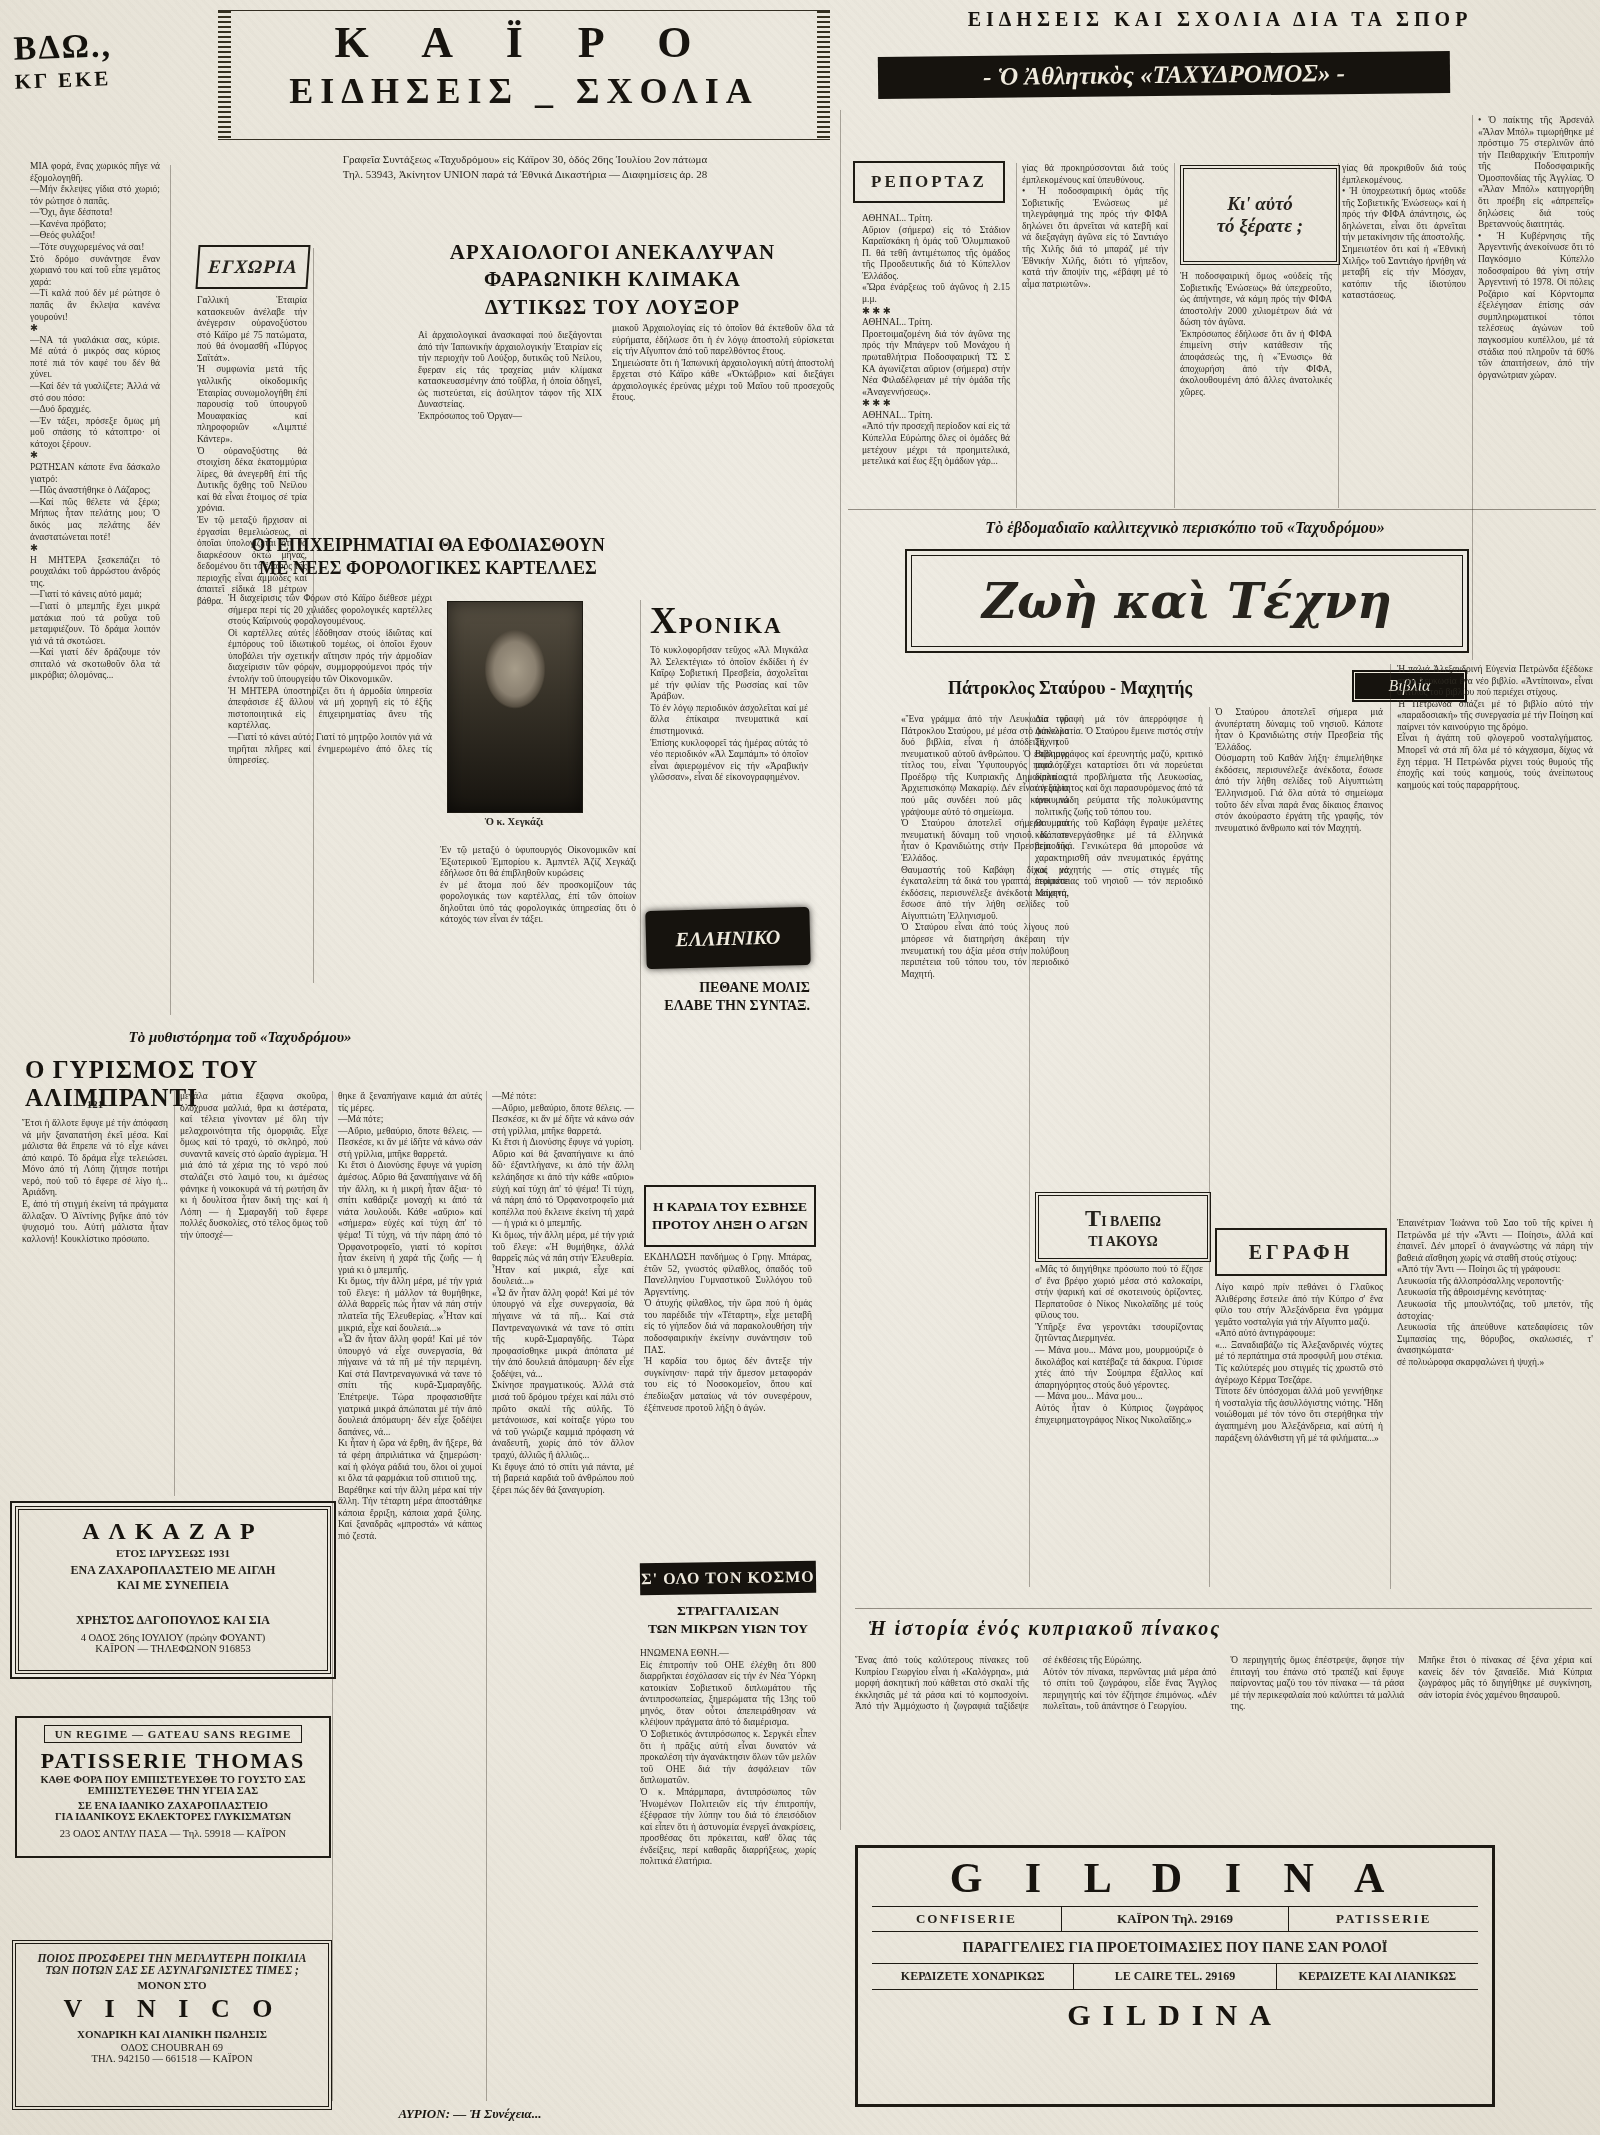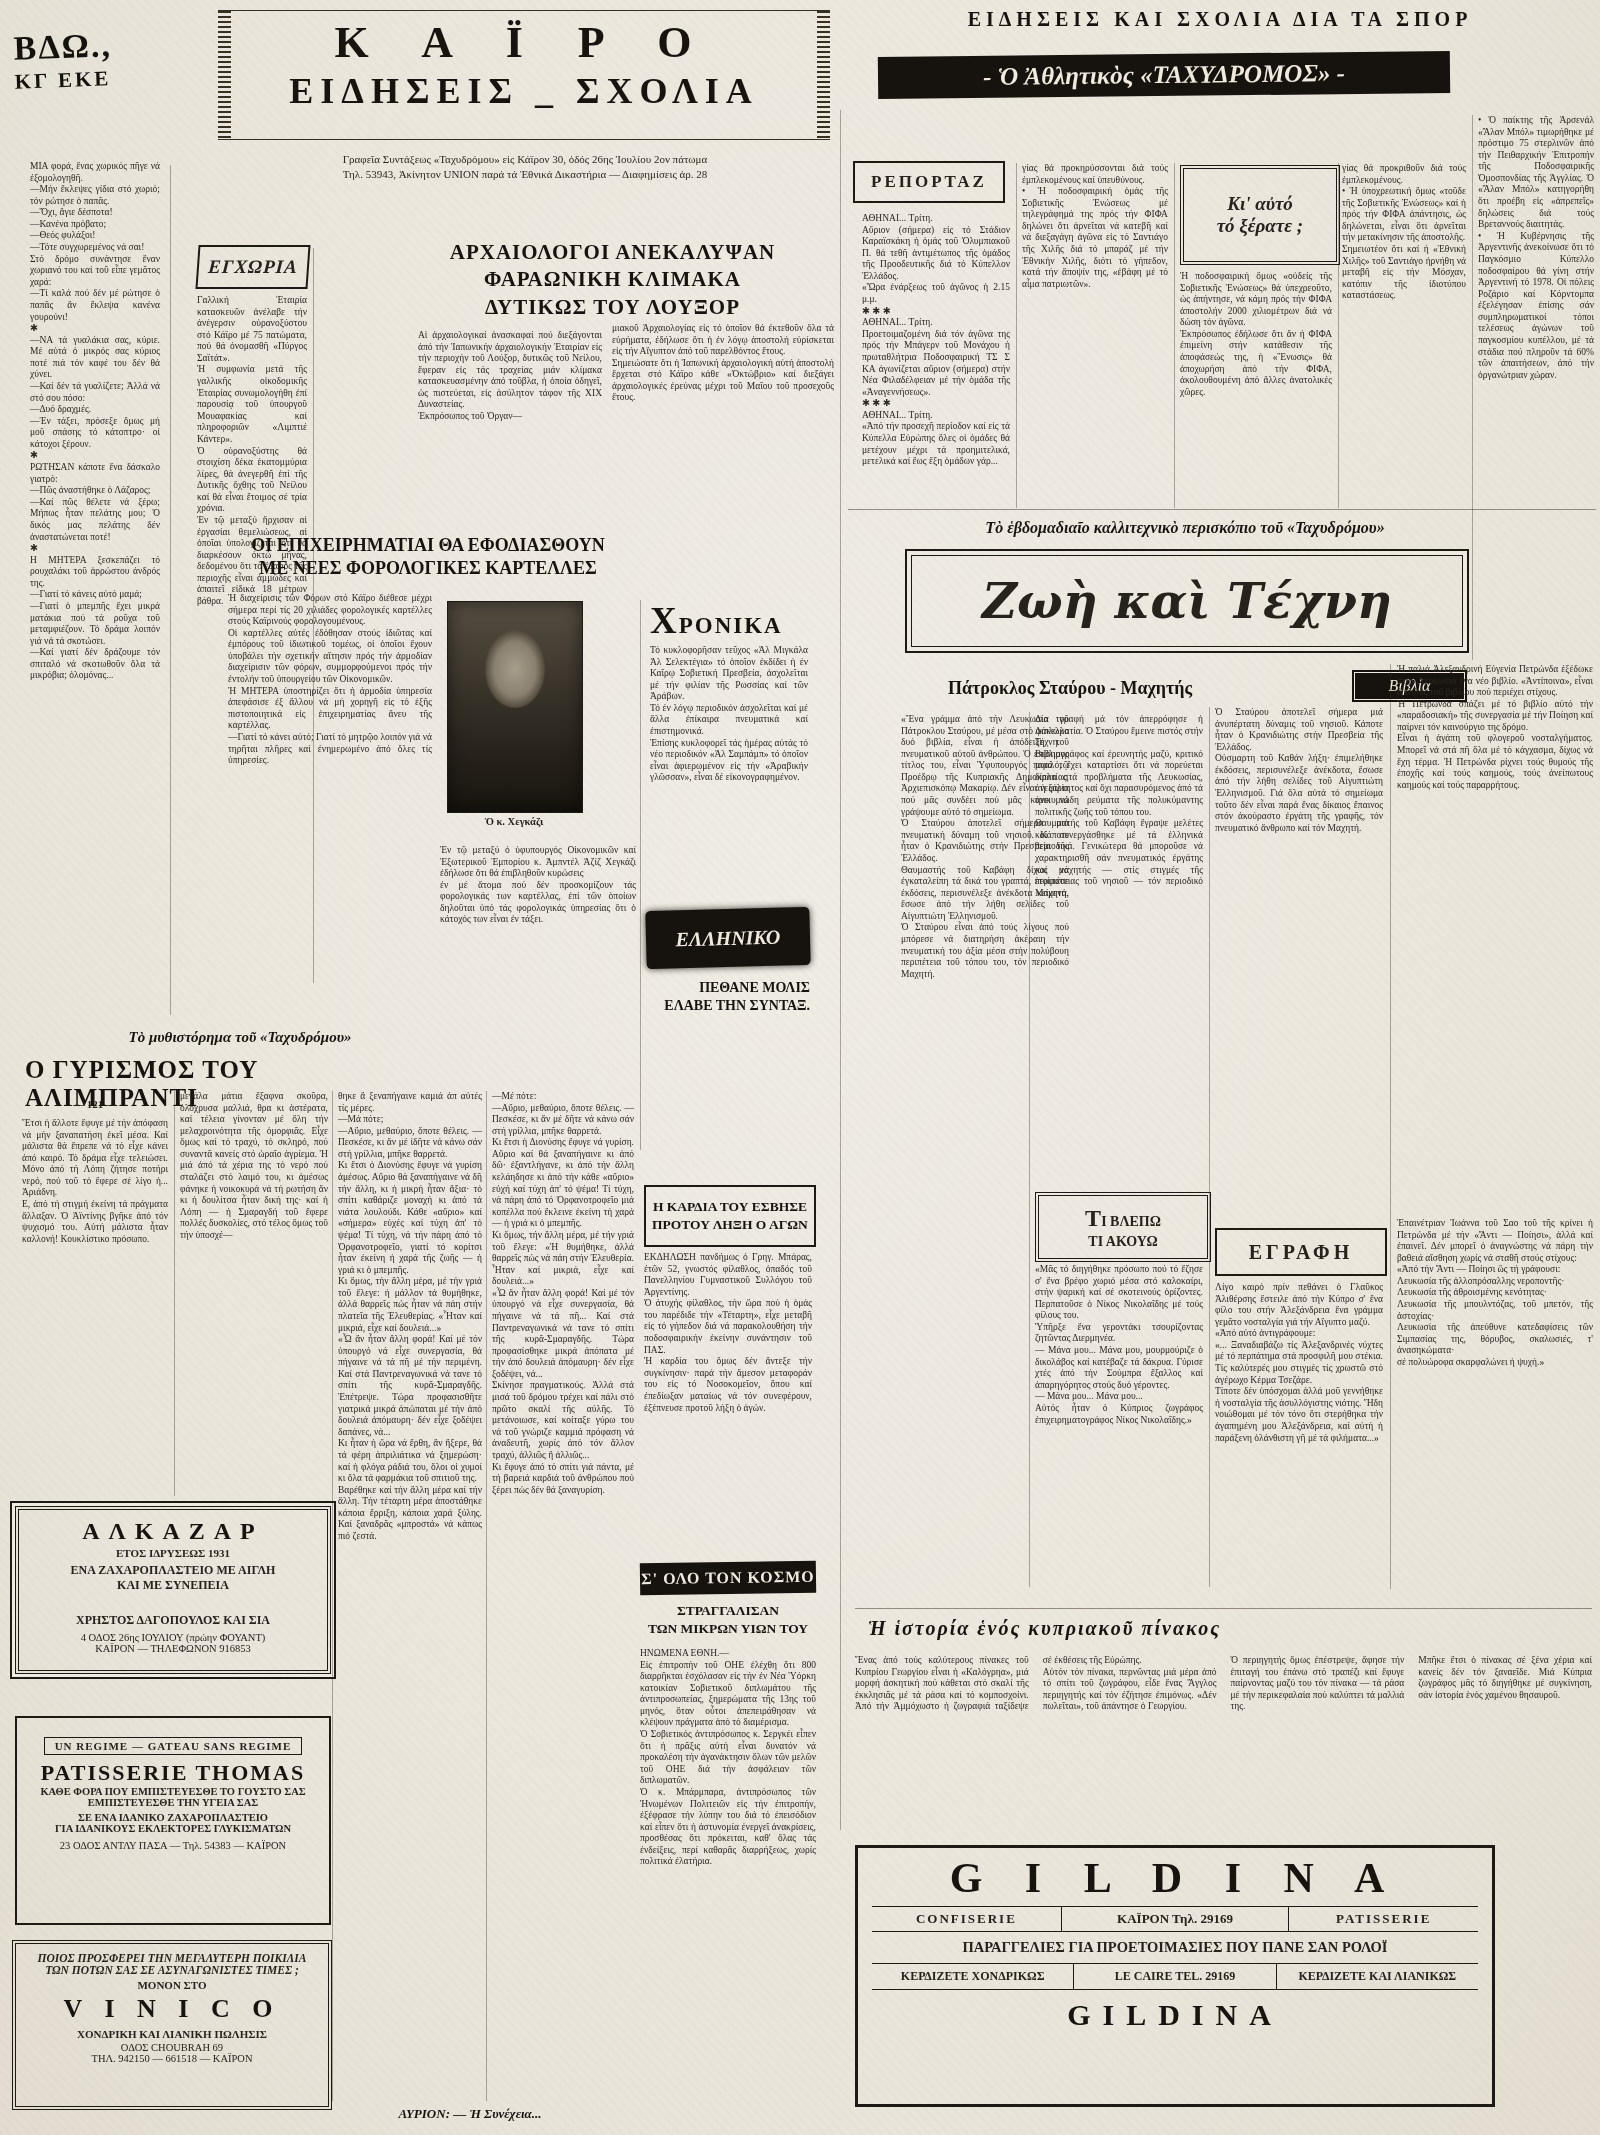--- a/index.html
+++ b/index.html
@@ -172,28 +172,28 @@
   <div class="abs" style="left:15px;top:1506px;width:316px;height:168px;border:4px double #1d1a13;box-shadow:0 0 0 3px #edeae1,0 0 0 5px #1d1a13;padding:8px 10px;box-sizing:border-box;text-align:center;">
     <div class="hl" style="font-size:24px;letter-spacing:9px;">ΑΛΚΑΖΑΡ</div>
     <div style="font-size:11px;font-weight:bold;margin-top:2px;">ΕΤΟΣ ΙΔΡΥΣΕΩΣ 1931</div>
     <div class="adline" style="font-size:12px;font-weight:bold;margin-top:4px;">ΕΝΑ ΖΑΧΑΡΟΠΛΑΣΤΕΙΟ ΜΕ ΑΙΓΛΗ
 ΚΑΙ ΜΕ ΣΥΝΕΠΕΙΑ</div>
     <div style="font-size:12px;font-weight:bold;margin-top:20px;">ΧΡΗΣΤΟΣ ΔΑΓΟΠΟΥΛΟΣ ΚΑΙ ΣΙΑ</div>
     <div style="font-size:10.5px;margin-top:4px;">4 ΟΔΟΣ 26ης ΙΟΥΛΙΟΥ (πρώην ΦΟΥΑΝΤ)</div>
     <div style="font-size:10.5px;">ΚΑΪΡΟΝ — ΤΗΛΕΦΩΝΟΝ 916853</div>
   </div>
 
-  <div class="abs" style="left:15px;top:1716px;width:316px;height:209px;border:2px solid #1d1a13;padding:18px 10px;box-sizing:border-box;text-align:center;">
+  <div class="abs" style="left:15px;top:1716px;width:316px;height:142px;border:2px solid #1d1a13;padding:6px 10px;box-sizing:border-box;text-align:center;">
     <div style="font-size:11px;font-weight:bold;border:1px solid #1d1a13;display:inline-block;padding:2px 10px;letter-spacing:1px;">UN REGIME — GATEAU SANS REGIME</div>
     <div class="hl" style="font-size:22px;letter-spacing:2px;margin-top:5px;">PATISSERIE THOMAS</div>
     <div style="font-size:10.5px;font-weight:bold;margin-top:0;">ΚΑΘΕ ΦΟΡΑ ΠΟΥ ΕΜΠΙΣΤΕΥΕΣΘΕ ΤΟ ΓΟΥΣΤΟ ΣΑΣ</div>
     <div style="font-size:10.5px;font-weight:bold;">ΕΜΠΙΣΤΕΥΕΣΘΕ ΤΗΝ ΥΓΕΙΑ ΣΑΣ</div>
     <div style="font-size:10.5px;font-weight:bold;margin-top:4px;">ΣΕ ΕΝΑ ΙΔΑΝΙΚΟ ΖΑΧΑΡΟΠΛΑΣΤΕΙΟ</div>
     <div style="font-size:10.5px;font-weight:bold;">ΓΙΑ ΙΔΑΝΙΚΟΥΣ ΕΚΛΕΚΤΟΡΕΣ ΓΛΥΚΙΣΜΑΤΩΝ</div>
-    <div style="font-size:10.5px;margin-top:6px;">23 ΟΔΟΣ ΑΝΤΛΥ ΠΑΣΑ — Τηλ. 54383 — ΚΑΪΡΟΝ</div>
+    <div style="font-size:10.5px;margin-top:6px;">23 ΟΔΟΣ ΑΝΤΛΥ ΠΑΣΑ — Τηλ. 59918 — ΚΑΪΡΟΝ</div>
   </div>
 
   <div class="abs" style="left:12px;top:1940px;width:320px;height:170px;border:4px double #1d1a13;padding:8px 12px;box-sizing:border-box;text-align:center;">
     <div style="font-size:11.5px;font-weight:bold;font-style:italic;">ΠΟΙΟΣ ΠΡΟΣΦΕΡΕΙ ΤΗΝ ΜΕΓΑΛΥΤΕΡΗ ΠΟΙΚΙΛΙΑ</div>
     <div style="font-size:11.5px;font-weight:bold;font-style:italic;">ΤΩΝ ΠΟΤΩΝ ΣΑΣ ΣΕ ΑΣΥΝΑΓΩΝΙΣΤΕΣ ΤΙΜΕΣ ;</div>
     <div style="font-size:11px;font-weight:bold;margin-top:3px;">ΜΟΝΟΝ ΣΤΟ</div>
     <div class="hl" style="font-size:26px;letter-spacing:8px;margin-top:3px;">V I N I C O</div>
     <div style="font-size:11px;font-weight:bold;margin-top:4px;">ΧΟΝΔΡΙΚΗ ΚΑΙ ΛΙΑΝΙΚΗ ΠΩΛΗΣΙΣ</div>
     <div style="font-size:10.5px;margin-top:2px;">ΟΔΟΣ CHOUBRAH 69</div>
     <div style="font-size:10.5px;">ΤΗΛ. 942150 — 661518 — ΚΑΪΡΟΝ</div>

